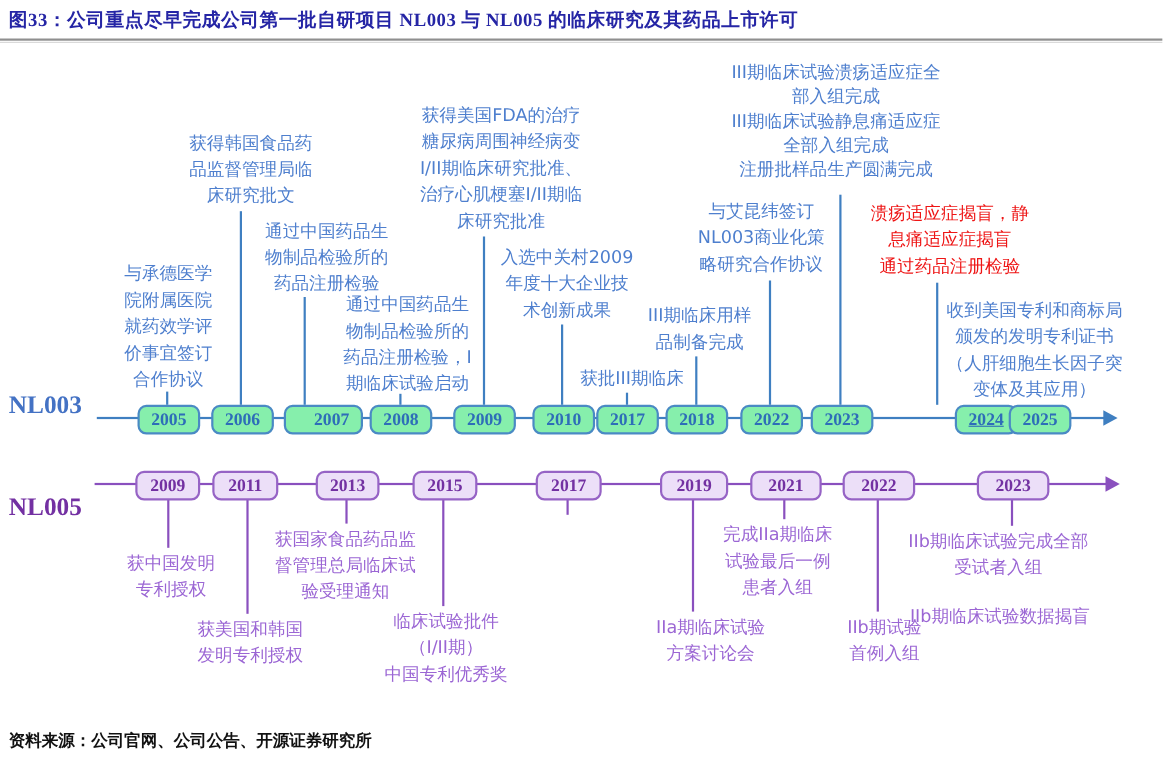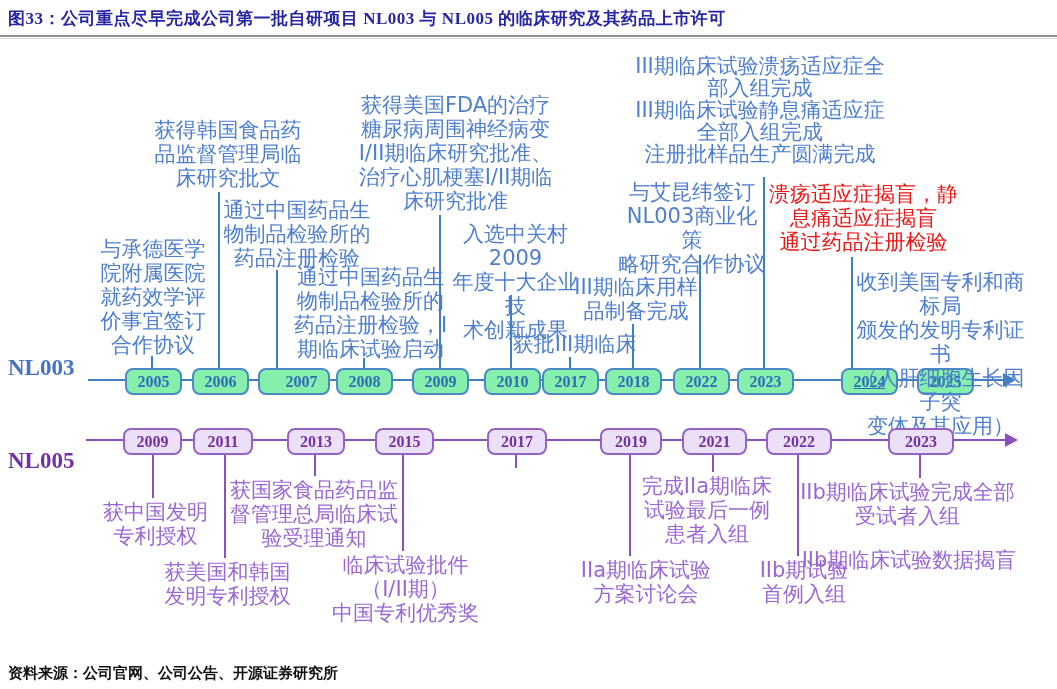--- a/index.html
+++ b/index.html
@@ -18,21 +18,21 @@
   .arr{position:absolute;width:0;height:0;border-top:7px solid transparent;border-bottom:7px solid transparent;}
   .arr.b{border-left:13px solid #3f7fc1;}
   .arr.p{border-left:13px solid #8a50be;}
   .con{position:absolute;width:2px;}
   .con.b{background:#3f7fc1;}
   .con.p{background:#8a50be;}
   .ybox{position:absolute;height:23px;border-radius:8px;text-align:center;
         font:bold 16px "Liberation Serif","DejaVu Sans",serif;line-height:23px;}
   .ybox.b{width:53px;background:#86efac;border:2px solid #4a8ac4;color:#2e6db8;top:368px;}
   .ybox.p{background:#ecdff8;border:2px solid #9663c5;color:#7331a2;top:428px;}
-  .ann{position:absolute;font-size:21px;line-height:24px;text-align:center;white-space:pre-line;}
+  .ann{position:absolute;font-size:16px;line-height:24px;text-align:center;white-space:pre-line;}
   .ann.b{color:#4e7fce;}
   .ann.p{color:#9b66d4;}
   .ann.red{color:#ee1515;}
   .src{position:absolute;left:8px;top:664px;font:bold 15px "Liberation Serif","DejaVu Sans",serif;color:#111;}
 </style>
 </head>
 <body>
 
 <div class="fig">
 
@@ -59,21 +59,21 @@
   <div class="ybox b" style="left:125px;">2005</div>
   <div class="ybox b" style="left:192px;">2006</div>
   <div class="ybox b" style="left:258px;padding-left:15px;">2007</div>
   <div class="ybox b" style="left:336px;">2008</div>
   <div class="ybox b" style="left:412px;">2009</div>
   <div class="ybox b" style="left:484px;">2010</div>
   <div class="ybox b" style="left:542px;">2017</div>
   <div class="ybox b" style="left:605px;">2018</div>
   <div class="ybox b" style="left:673px;">2022</div>
   <div class="ybox b" style="left:737px;">2023</div>
-  <div class="ybox b" style="left:841px;text-decoration:underline;">2024</div>
+  <div class="ybox b" style="left:868px;text-decoration:underline;">2024</div>
   <div class="ybox b" style="left:917px;">2025</div>
 
   <div class="ann b" style="left:83px;top:237px;width:140px;">与承德医学
 院附属医院
 就药效学评
 价事宜签订
 合作协议</div>
   <div class="ann b" style="left:138px;top:118px;width:180px;">获得韩国食品药
 品监督管理局临
 床研究批文</div>

